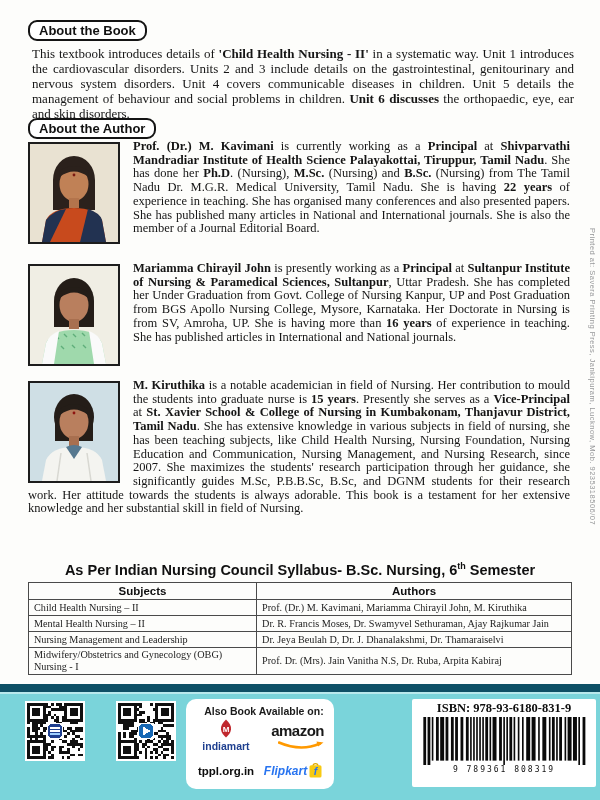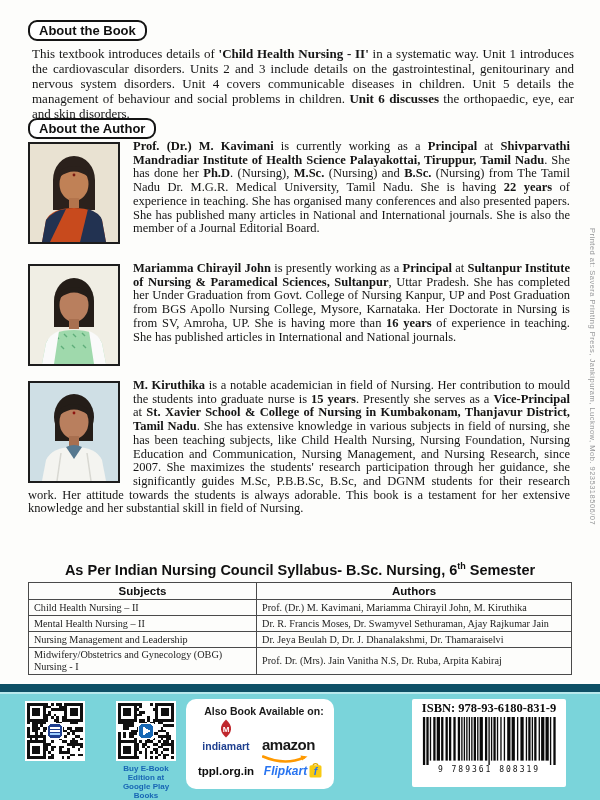--- a/index.html
+++ b/index.html
@@ -45,31 +45,31 @@
   .cap-blue{color:#1866b4;font-size:8px;}
   .yt{color:#ffe14d;}
 
   #avail-box{position:absolute;left:186px;top:5px;width:148px;height:90px;
              background:#fff;border-radius:10px;}
   #avail-title{position:absolute;top:6px;left:8px;right:0;text-align:center;
                font:bold 10.5px "Liberation Sans",sans-serif;color:#1a1a1a;}
   #indiamart{position:absolute;left:10px;top:20px;width:60px;text-align:center;}
   #indiamart svg{width:16px;height:19px;}
   .im-text{font:bold 10.5px "Liberation Sans",sans-serif;color:#1e3f8f;margin-top:-2px;}
-  #amazon{position:absolute;right:10px;top:39px;width:62px;text-align:left;}
+  #amazon{position:absolute;right:10px;top:25px;width:62px;text-align:right;}
   .az-text{font:bold 15px "Liberation Sans",sans-serif;color:#191919;
            letter-spacing:-0.5px;line-height:13px;}
   .az-smile{width:46px;height:10px;}
   #tppl{position:absolute;left:8px;top:66px;width:64px;text-align:center;
         font:bold 11.5px "Liberation Sans",sans-serif;color:#0d0d0d;}
   #flipkart{position:absolute;right:6px;top:62px;width:70px;text-align:center;}
   .fk-text{font:italic bold 12px "Liberation Sans",sans-serif;color:#2874f0;}
   .fk-icon{width:13px;height:15px;vertical-align:-3px;margin-left:2px;}
 
-  #isbn-box{position:absolute;left:412px;top:5px;width:154px;height:88px;
+  #isbn-box{position:absolute;left:412px;top:5px;width:184px;height:88px;
             background:#fff;border-radius:2px;}
   #isbn-label{margin-top:2px;text-align:center;font-weight:bold;font-size:12.5px;
               font-family:"Liberation Serif",serif;color:#0d0d0d;}
   #barcode{height:48px;margin:1px 9px 0;}
   #barcode svg{width:100%;height:100%;}
   #barcode-digits{text-align:center;font:8px "DejaVu Sans Mono",monospace;
                   letter-spacing:2px;color:#111;margin-top:0px;}
 
   #printer-note{position:absolute;right:3px;top:228px;writing-mode:vertical-rl;
                 font:7.5px "Liberation Sans",sans-serif;color:#97989a;letter-spacing:0.5px;}
@@ -470,24 +470,20 @@
             <rect x="15" y="1" width="5" height="5" fill="#fff"></rect>
             <rect x="16" y="2" width="3" height="3"></rect>
             <rect x="0" y="14" width="7" height="7"></rect>
             <rect x="1" y="15" width="5" height="5" fill="#fff"></rect>
             <rect x="2" y="16" width="3" height="3"></rect>
             <rect x="7.4" y="7.4" width="6.2" height="6.2" fill="#fff"></rect>
             <rect x="8" y="8" width="5" height="5" rx="0.8" fill="#1668b5"></rect>
             <path d="M9.5 8.9 L12.3 10.5 L9.5 12.1 Z" fill="#fff"></path>
           </svg>
         </div>
-      <div class="qr-cap cap-blue">
-        <div>Buy E-Book Edition at</div>
-        <div>Google Play Books</div>
-      </div>
     </div>
 
     <div id="avail-box">
       <div id="avail-title">Also Book Available on:</div>
       <div id="indiamart">
         <svg viewBox="0 0 16 18">
           <path d="M8 0 C4.5 3.5 2.5 6.5 3 10 C3.5 13.5 5.5 15.6 8 18 C10.5 15.6 12.5 13.5 13 10 C13.5 6.5 11.5 3.5 8 0 Z" fill="#c0272d"></path>
           <text x="8" y="12.2" font-size="8" font-weight="bold" fill="#fff" text-anchor="middle" font-family="Liberation Sans, sans-serif">M</text>
         </svg>
         <div class="im-text">indiamart</div>

